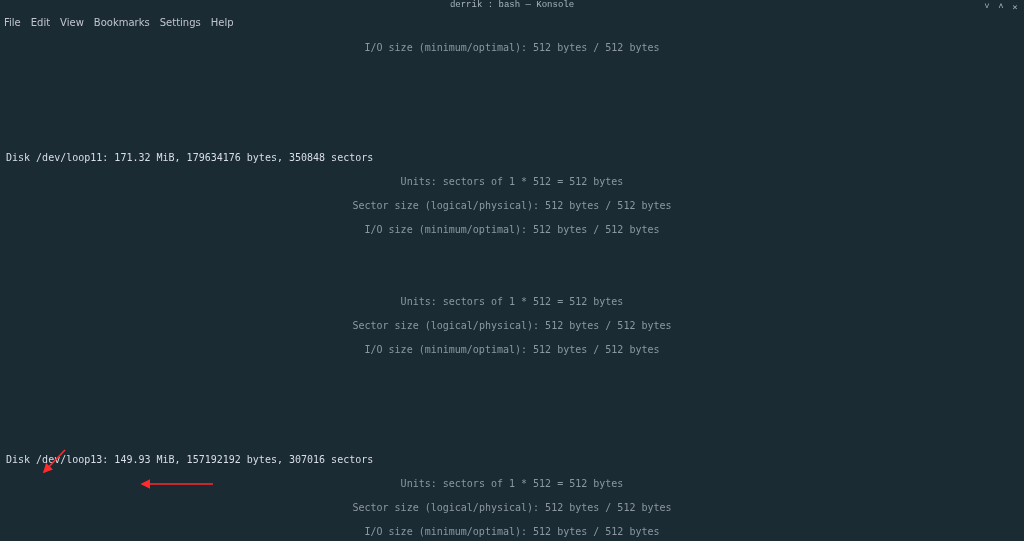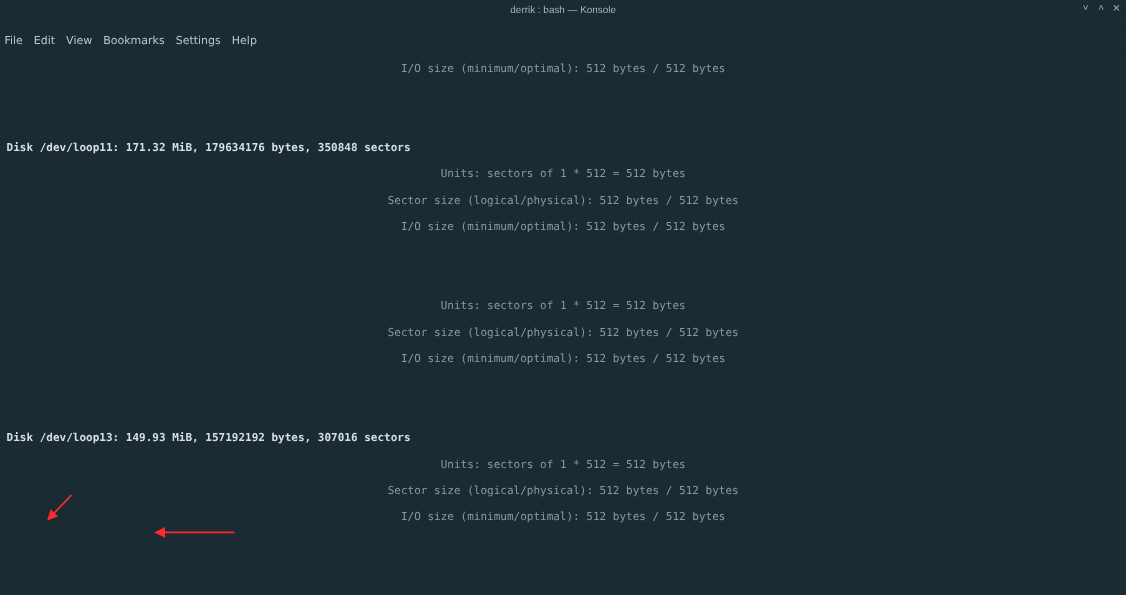--- a/index.html
+++ b/index.html
@@ -14,24 +14,24 @@
       font-family: "DejaVu Sans Mono", "Liberation Mono", monospace;
       font-size: 10px;
       color: #a7b4bc;
       overflow: hidden;
       position: relative;
     }
     .titlebar {
       height: 14px;
       background: #1b2b34;
       display: flex;
-      align-items: flex-end;
+      align-items: flex-start;
       justify-content: center;
       position: relative;
-      font-family: Liberation Sans, sans-serif;
+      font-family: Liberation Mono, monospace;
       font-size: 9px;
       color: #a7b4bc;
     }
     .titlebar .window-controls {
       position: absolute;
       right: 4px;
       top: 2px;
       display: flex;
       gap: 4px;
     }
@@ -47,33 +47,33 @@
     .menubar {
       height: 16px;
       background: #1b2b34;
       display: flex;
       align-items: center;
       padding: 0 4px;
       gap: 10px;
       font-family: "DejaVu Sans", sans-serif;
       font-size: 10px;
       color: #c0c5ce;
-      margin-top: 15px;
     }
     .menubar span {
       cursor: pointer;
     }
     .terminal {
       padding: 0 6px 4px 6px;
       line-height: 12px;
       white-space: pre;
     }
     .bold {
-      font-weight: bold;
+      font-weight: normal;
       color: #d8dee9;
+      margin-top: 38px;
     }
     .dim {
       color: #8b98a3;
       text-align: center;
     }
     .arrow {
       position: absolute;
       pointer-events: none;
     }
     .arrow svg {

